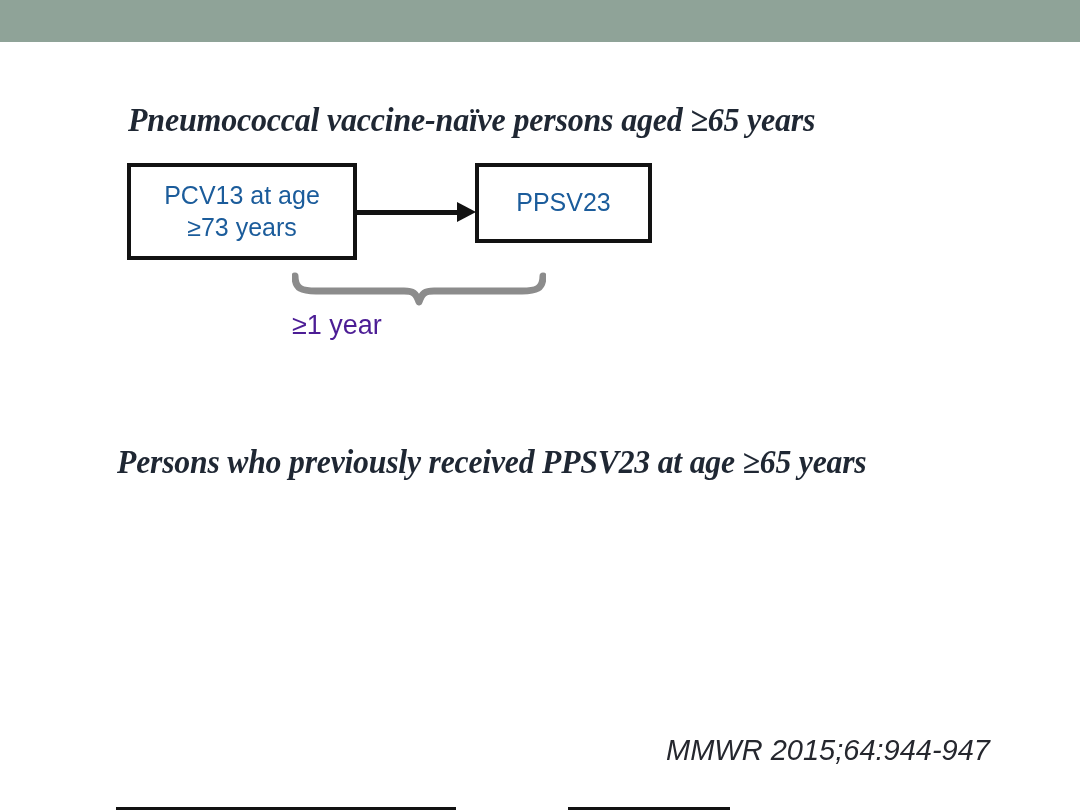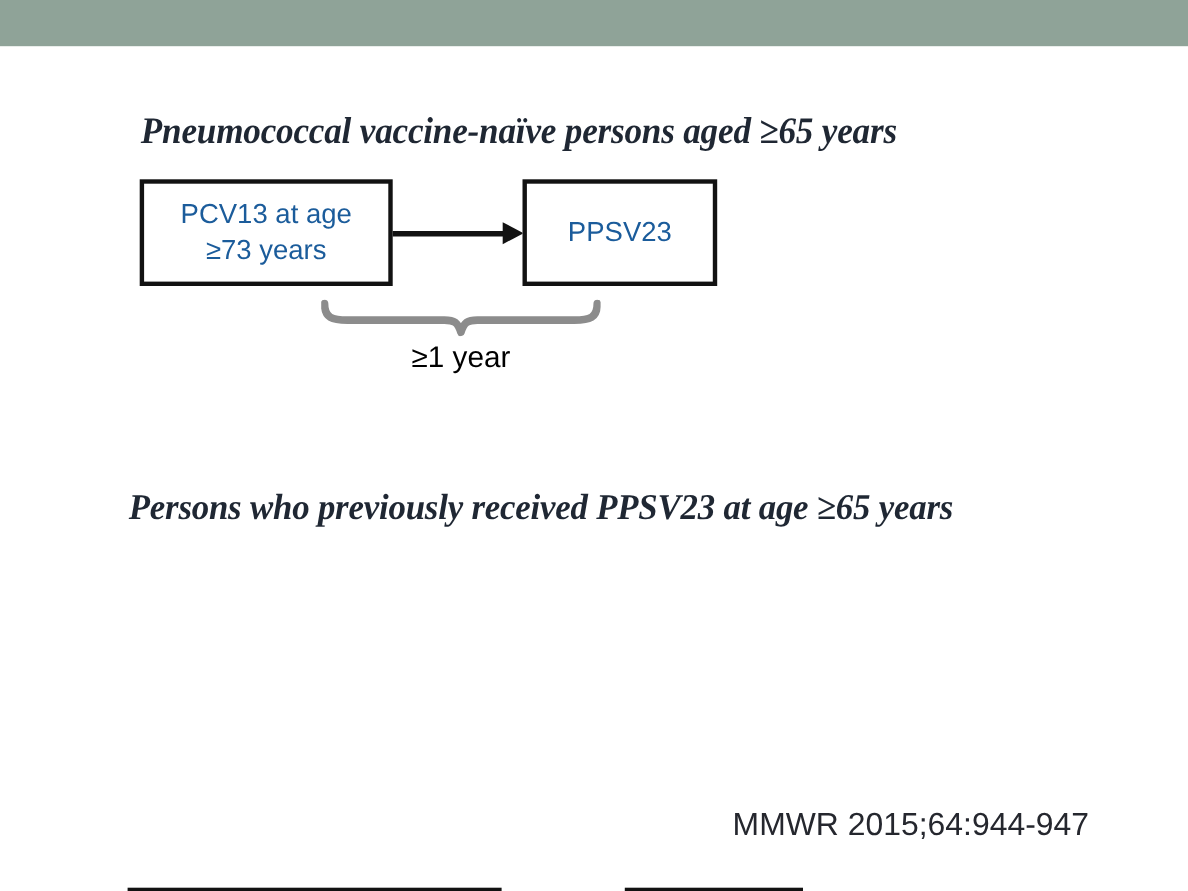--- a/index.html
+++ b/index.html
@@ -76,21 +76,21 @@
     justify-content: center;
     text-align: center;
     color: #1b5c9b;
     font-family: "Liberation Sans", sans-serif;
     font-size: 25px;
     line-height: 1.25;
   }
   .flow-box .box-text { display: block; padding: 0 6px; }
 
   #box-pcv13-first   { left: 127px; top: 121px; width: 230px; height: 97px; align-items: center; }
-  #box-ppsv23-second { left: 475px; top: 121px; width: 177px; height: 97px; }
+  #box-ppsv23-second { left: 475px; top: 121px; width: 177px; height: 80px; }
   #box-ppsv23-first  { left: 116px; top: 445px; width: 340px; height: 91px; }
   #box-pcv13-second  { left: 568px; top: 445px; width: 162px; height: 91px; }
 
   
   .arrow {
     position: absolute;
     height: 20px;
   }
   .arrow .shaft {
     position: absolute;
@@ -116,39 +116,39 @@
   .interval { position: absolute; }
   .interval .brace {
     position: absolute;
     left: 0;
     top: 0;
     display: block;
   }
   .interval .interval-label {
     position: absolute;
     width: 100%;
-    text-align: center;
-    color: #000000;
+    color: #4c1d95;
     font-family: "Liberation Sans", sans-serif;
     font-size: 27px;
     font-weight: normal;
   }
   #interval-naive { left: 292px; top: 230px; width: 254px; }
   #interval-naive .interval-label { top: 38px; }
   #interval-prior { left: 274px; top: 546px; width: 362px; }
 
   
   .citation {
     position: absolute;
     right: 90px;
     top: 692px;
     color: #25272e;
     font-family: "Liberation Sans", sans-serif;
     font-size: 29px;
     white-space: nowrap;
+    font-style: italic;
   }
 </style>
 </head>
 <body>
 
 <div class="top-band"></div>
 
 <div class="slide-body">
 
   <div class="scenario" id="scenario-naive">

